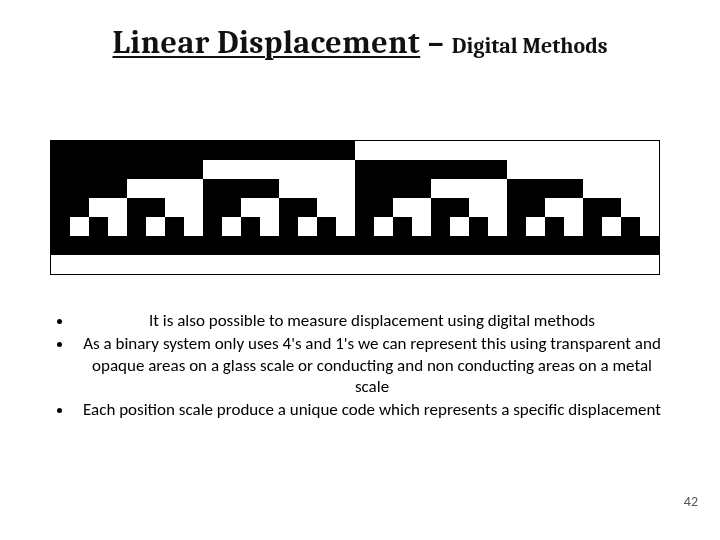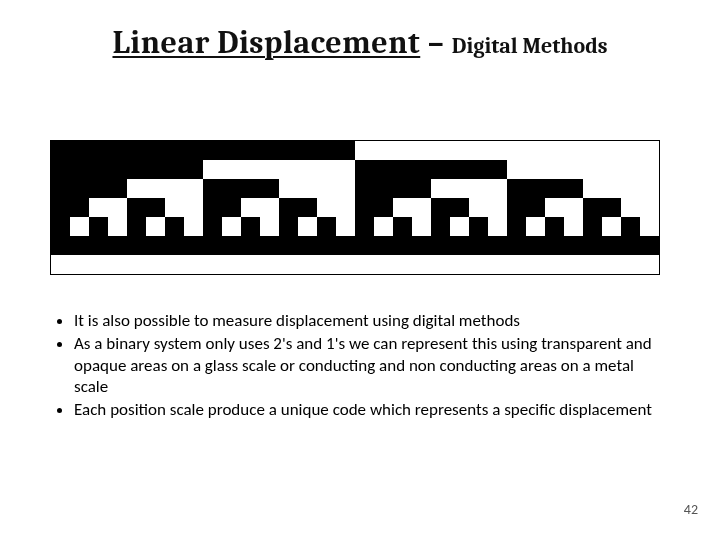--- a/index.html
+++ b/index.html
@@ -64,33 +64,34 @@
   }
   .b { background: #000; }
   .w { background: #fff; }
   .bullets {
     position: absolute;
     top: 310px;
     left: 50px;
     width: 620px;
     font-size: 17px;
     line-height: 1.25;
+    text-align: center;
   }
   .bullets ul {
     margin: 0;
     padding-left: 24px;
     list-style: disc;
   }
   .bullets li {
     margin-bottom: 2px;
   }
   .pagenum {
     position: absolute;
     right: 22px;
-    bottom: 22px;
+    bottom: 30px;
     font-size: 14px;
     color: #555;
   }
 </style>
 </head>
 <body>
 
 <div class="slide">
 
   <div class="title">
@@ -336,20 +337,20 @@
         <div class="cell w"></div>
         <div class="cell w"></div>
         <div class="cell w"></div>
         <div class="cell w"></div>
       </div>
     </div>
 
   <div class="bullets">
     <ul>
       <li>It is also possible to measure displacement using digital methods</li>
-      <li>As a binary system only uses 2's and 1's we can represent this using transparent and opaque areas on a glass scale or conducting and non conducting areas on a metal scale</li>
+      <li>As a binary system only uses 4's and 1's we can represent this using transparent and opaque areas on a glass scale or conducting and non conducting areas on a metal scale</li>
       <li>Each position scale produce a unique code which represents a specific displacement</li>
     </ul>
   </div>
 
   <div class="pagenum">42</div>
 
 </div>
 
 </body></html>

